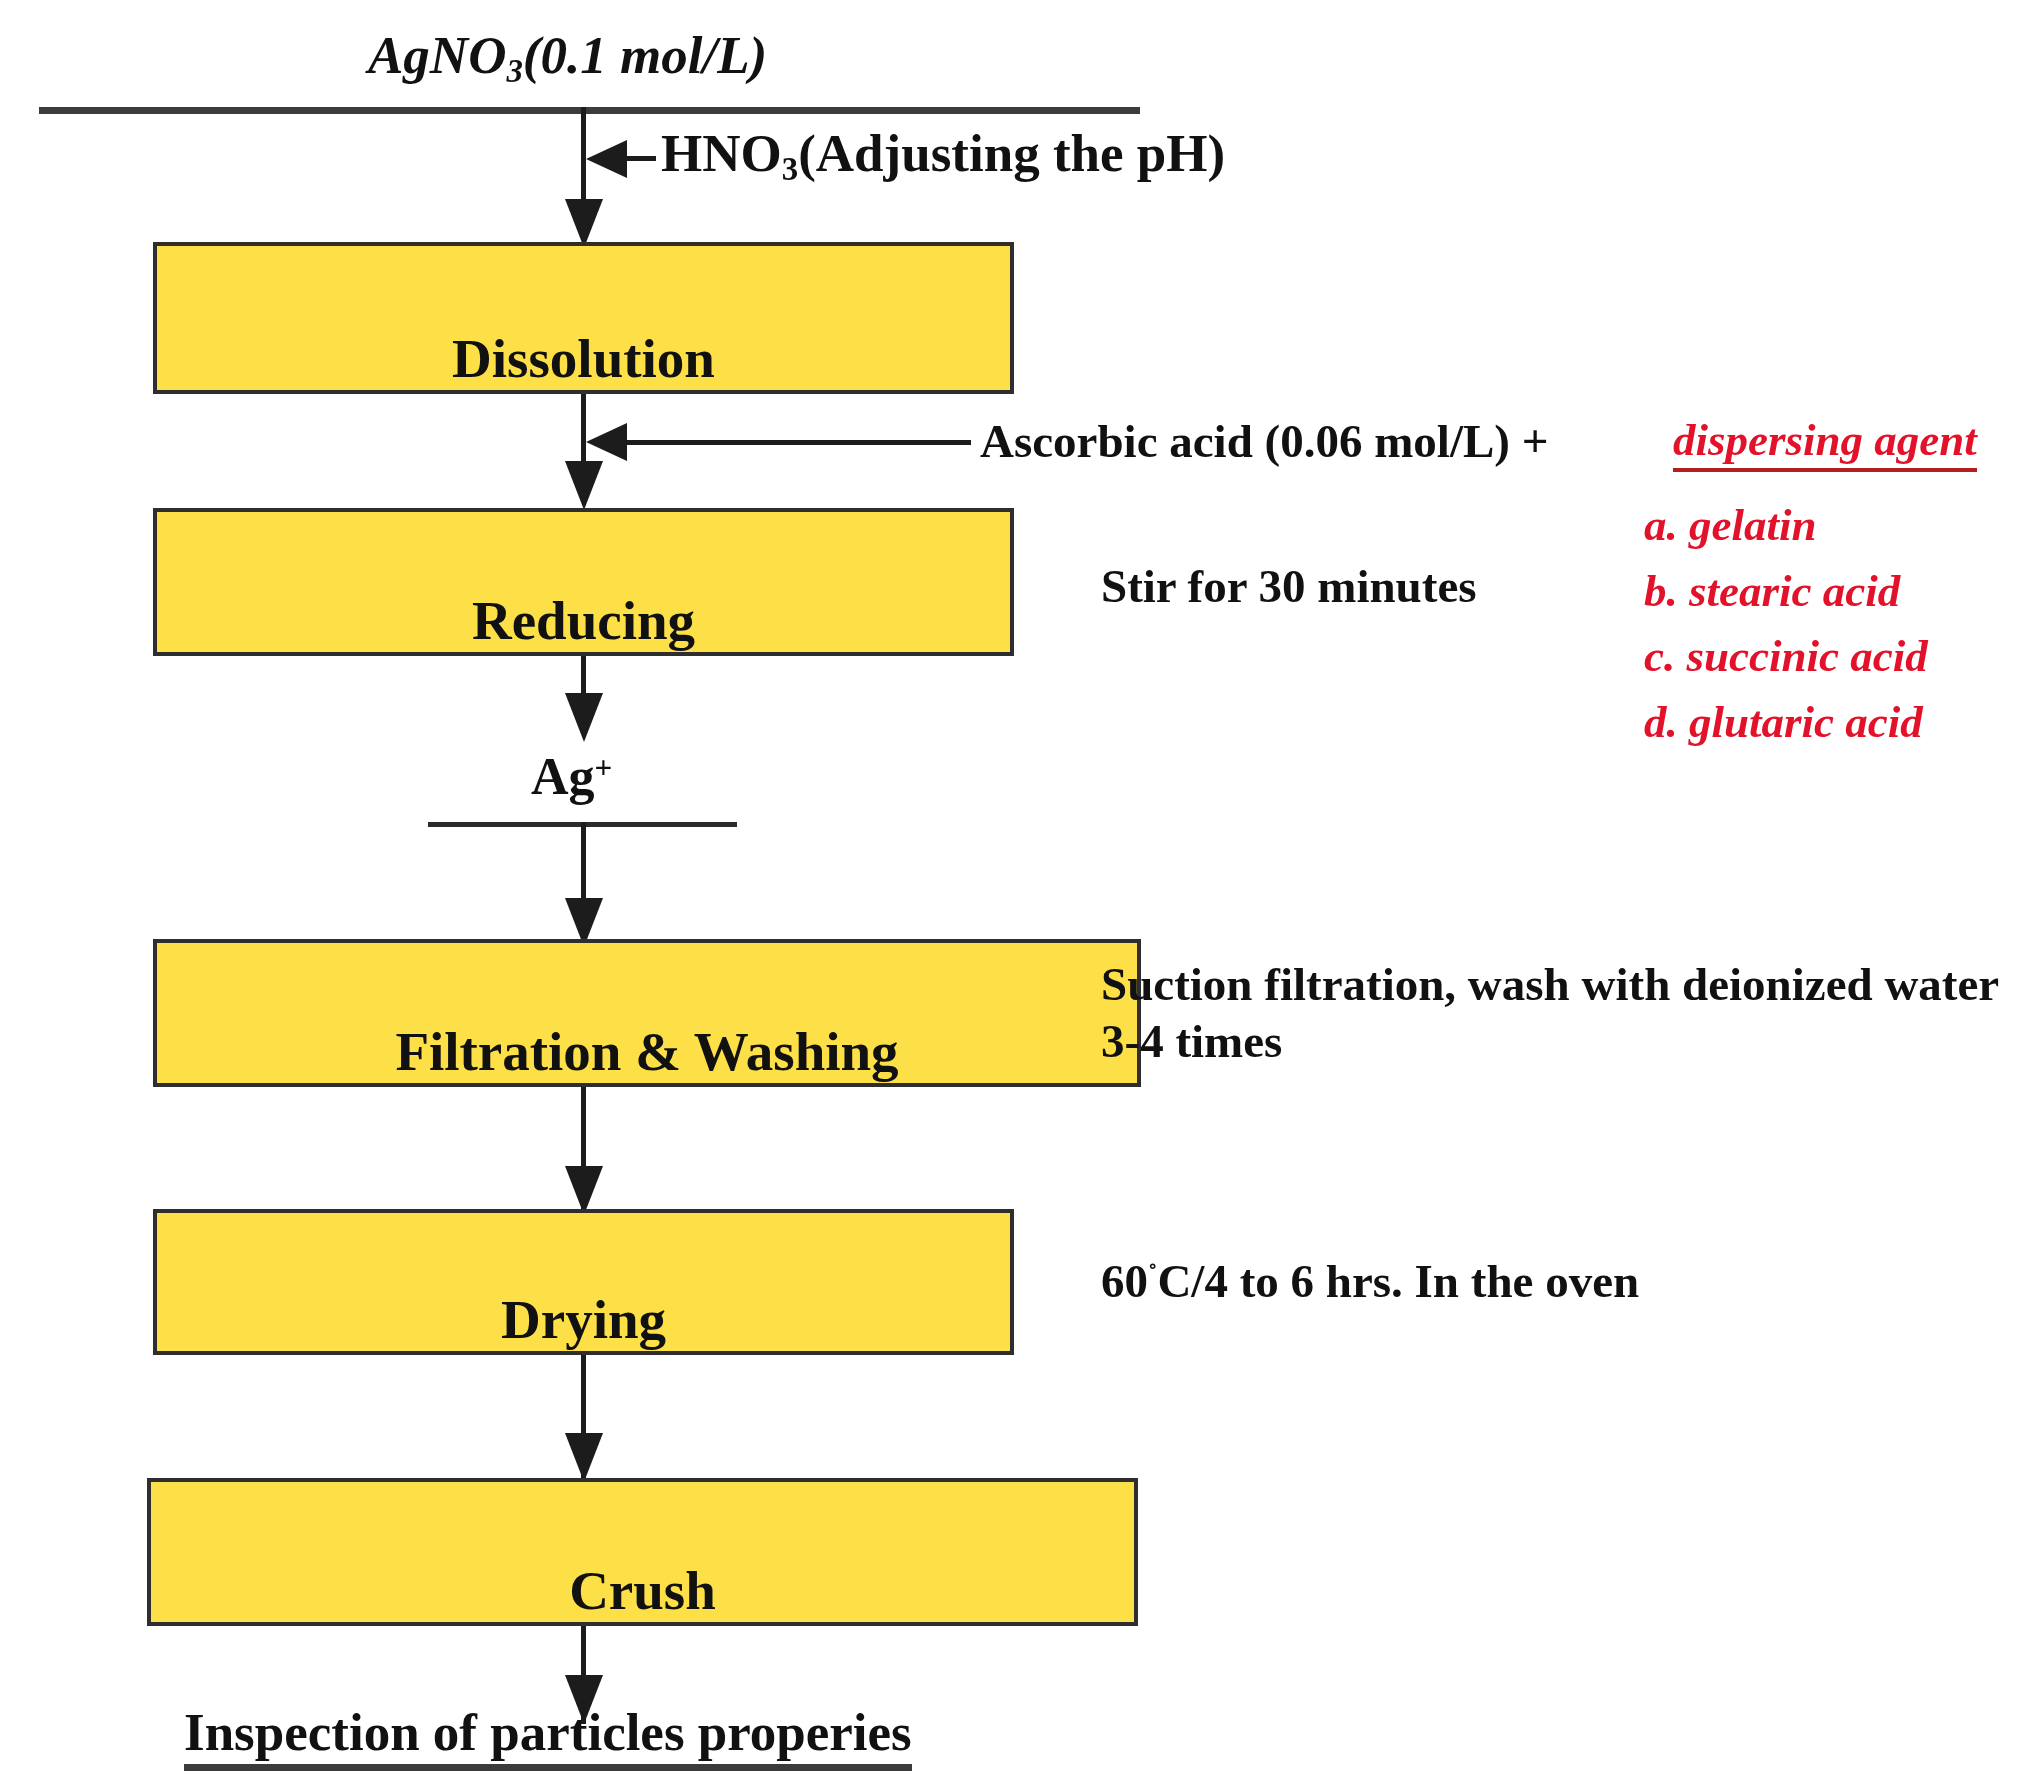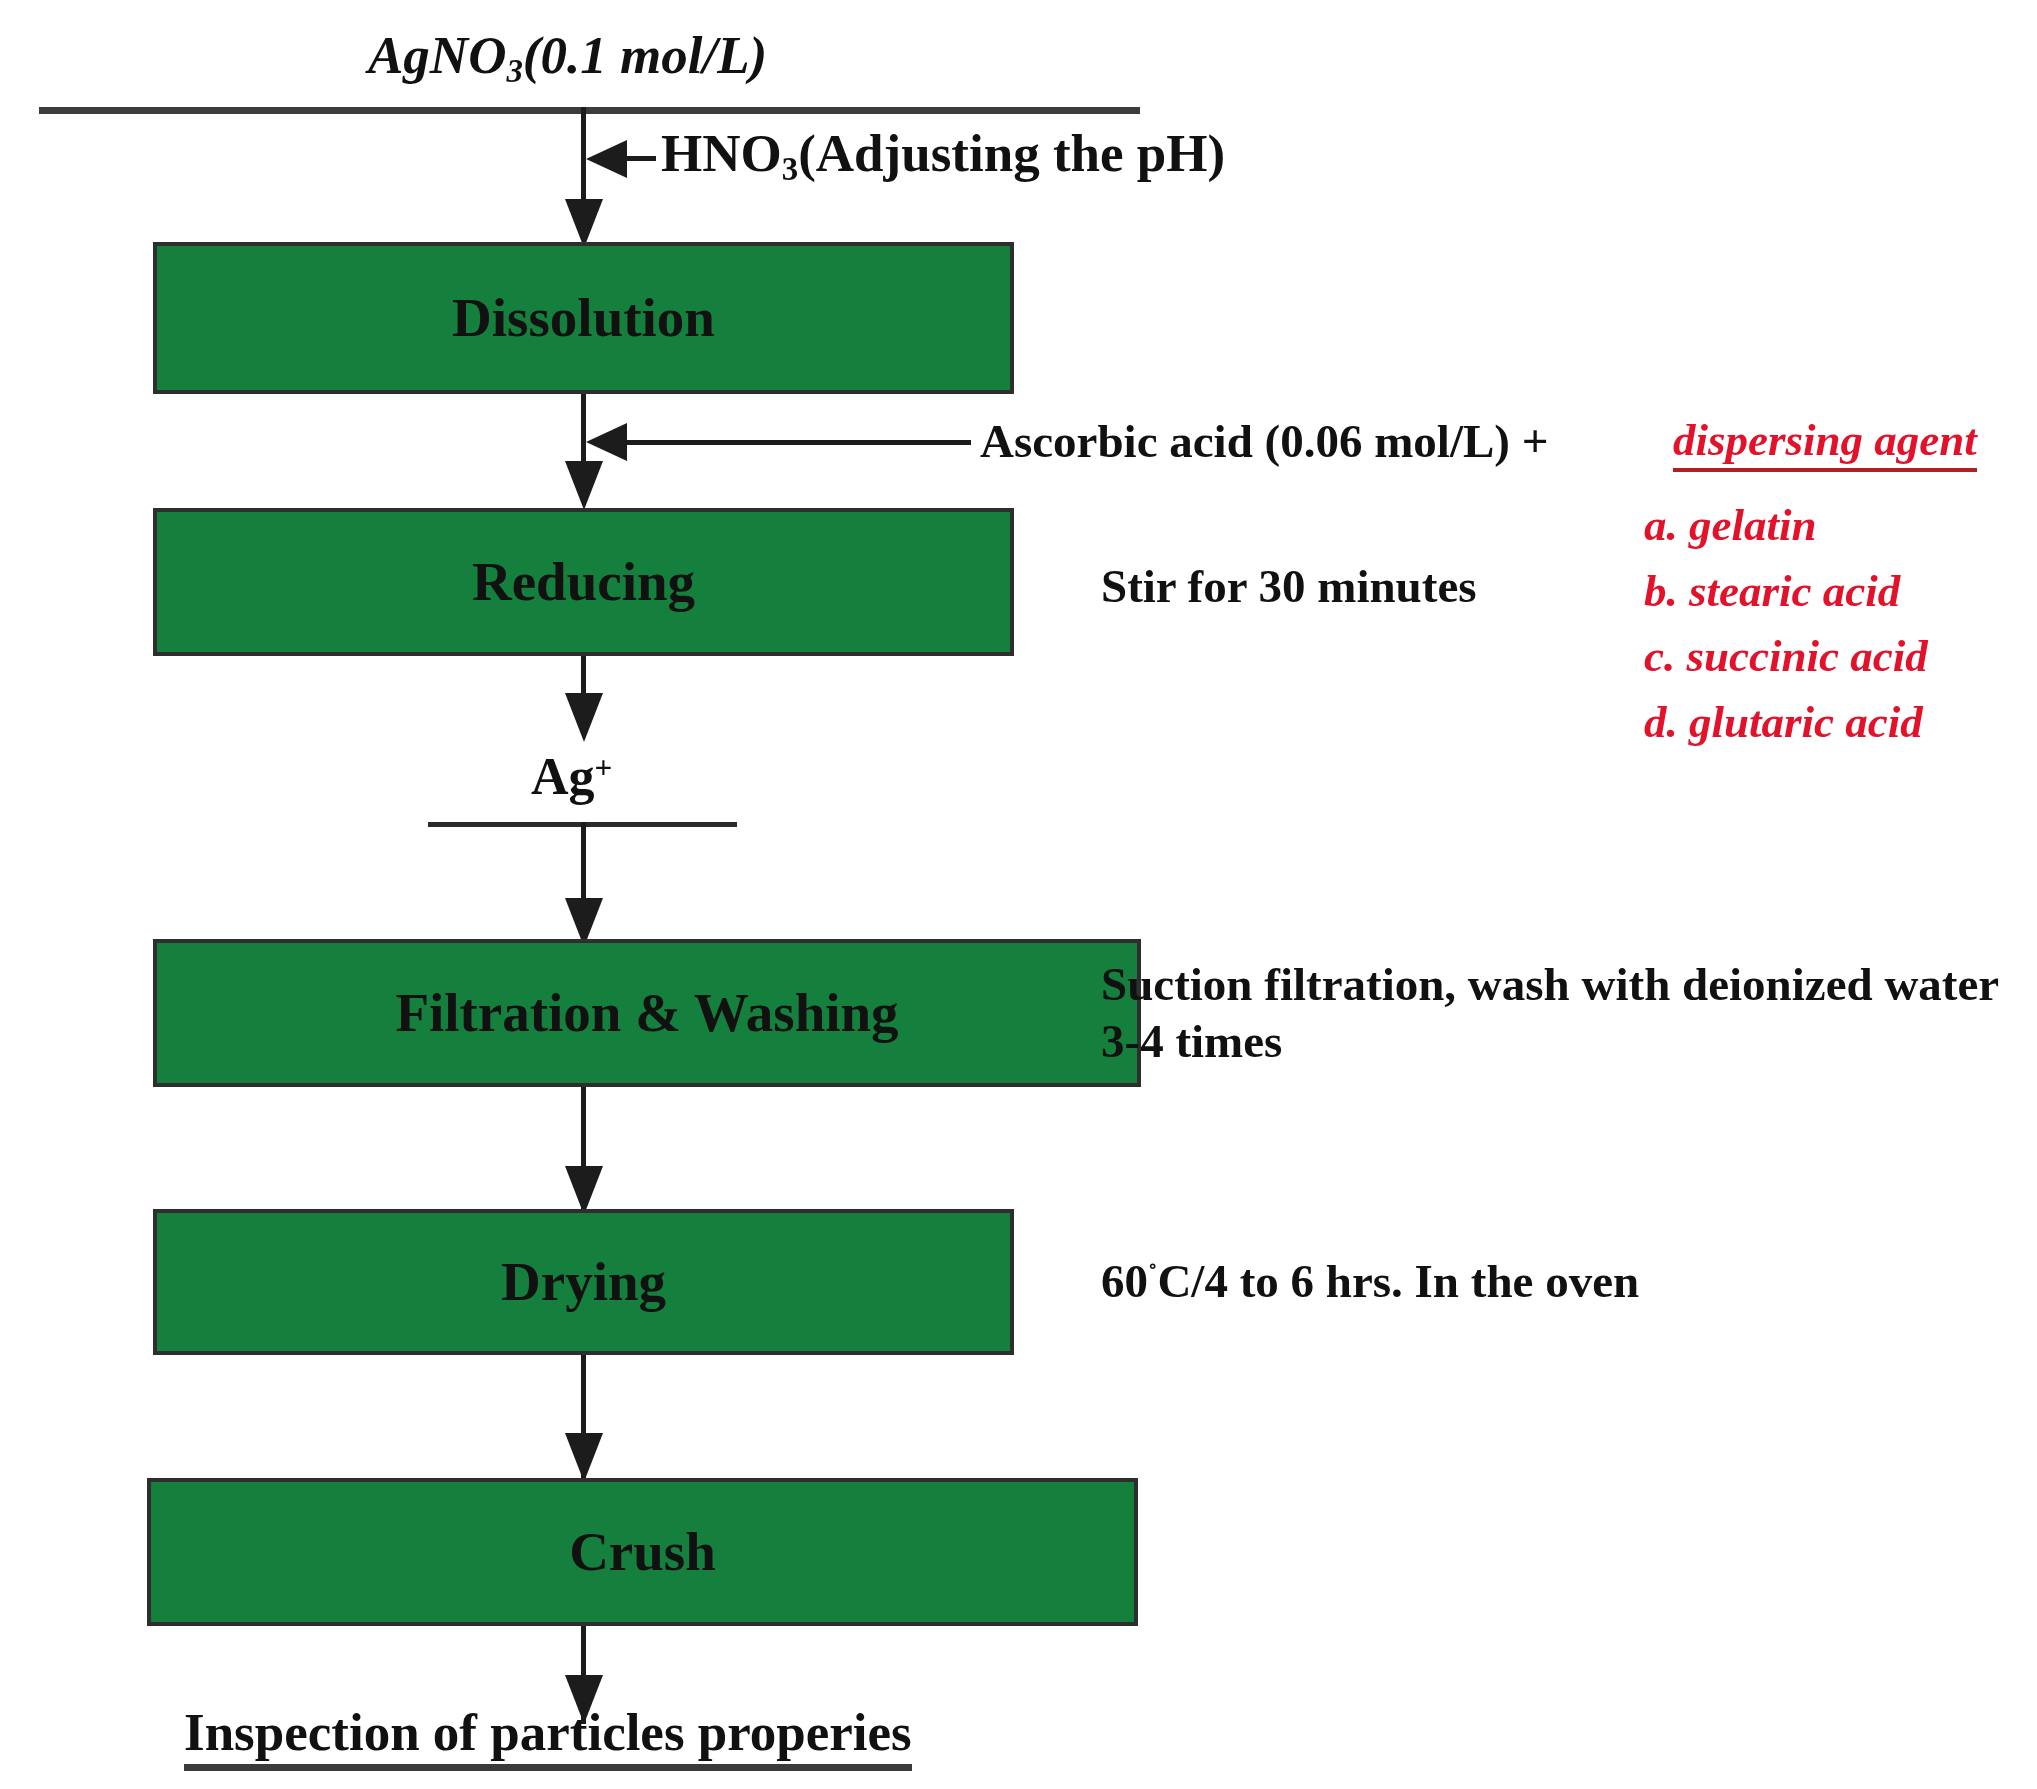--- a/index.html
+++ b/index.html
@@ -47,24 +47,24 @@
   }
   .u-black {
     border-bottom: 7.5px solid #3b3b3b;
     padding-bottom: 1.9px;
     text-align: center;
   }
 
   
   .pbox {
     border: 4.7px solid #2e2e2e;
-    background: #15803d;
+    background: #fde047;
     box-sizing: border-box;
     display: flex;
-    align-items: center;
+    align-items: flex-end;
     justify-content: center;
   }
 
   
   .hrule {
     background: #3c3c3c;
     height: 6.6px;
   }
   .hrule-thin {
     background: #2b2b2b;

